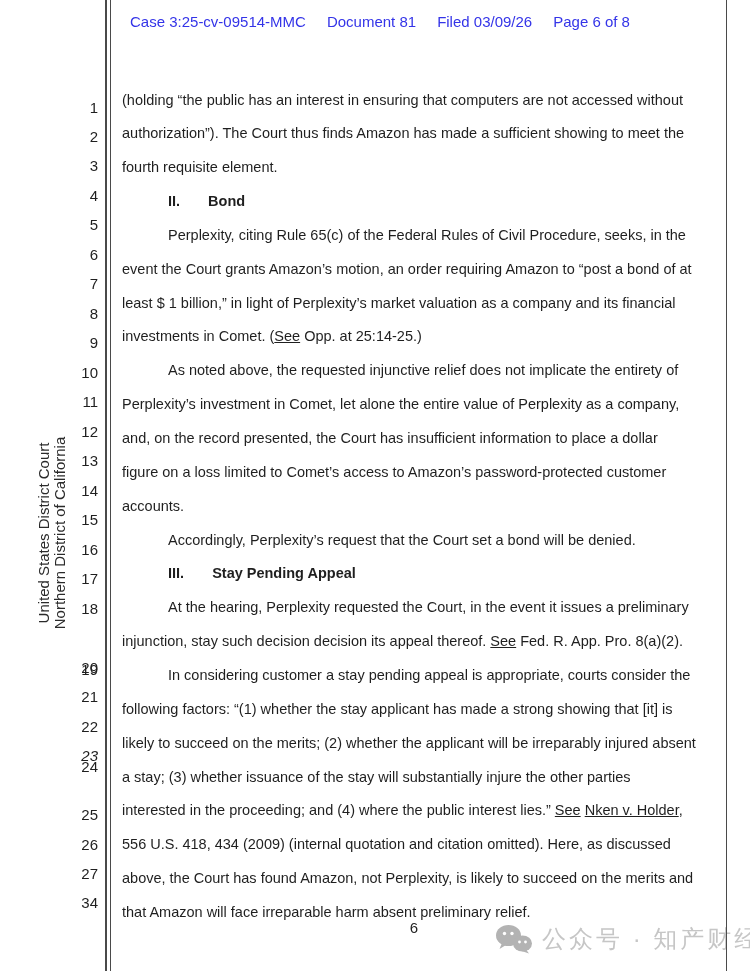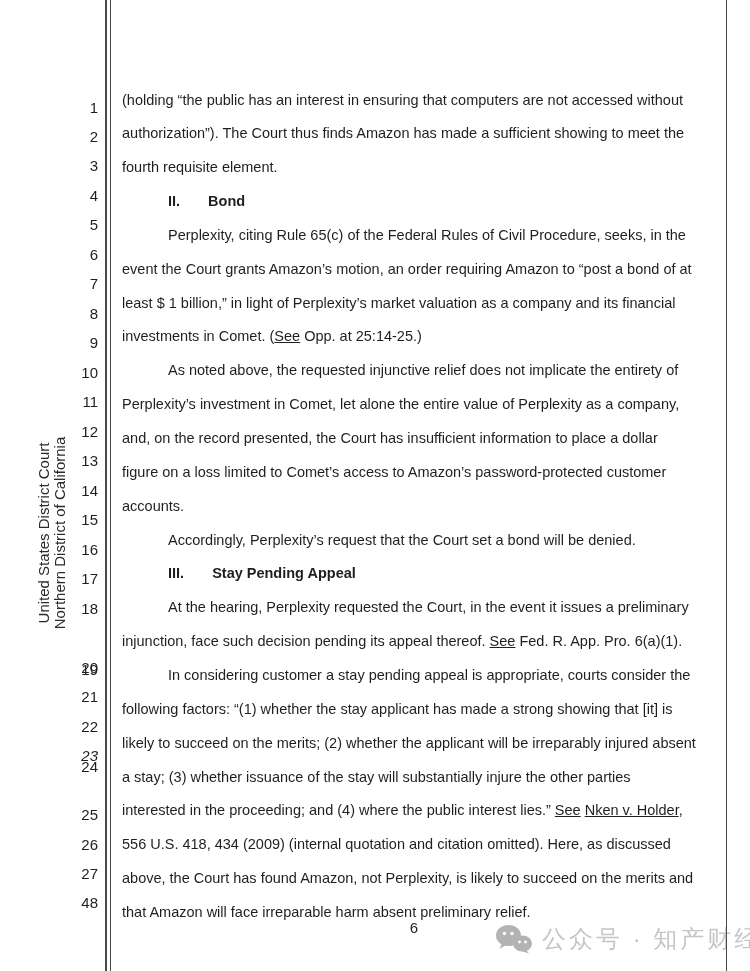--- a/index.html
+++ b/index.html
@@ -56,20 +56,26 @@
     font-size:24px;letter-spacing:3px;color:var(--wm-color);white-space:nowrap;
     font-family:"Liberation Sans",sans-serif;
   }
   .watermark svg{display:block;}
 </style>
 </head>
 <body>
 
 <div class="page">
 
+  <div class="pacer-header">
+    <span>Case 3:25-cv-09514-MMC</span>
+    <span>Document 81</span>
+    <span>Filed 03/09/26</span>
+    <span>Page 6 of 8</span>
+  </div>
 
   <div class="rule outer"></div>
   <div class="rule inner"></div>
 
   <div class="court-vertical">
     <div>United States District Court</div>
     <div>Northern District of California</div>
   </div>
 
   <div id="gutter">
@@ -93,41 +99,41 @@
       <div class="gutter-num" style="top: 600.66px;">18</div>
       <div class="gutter-num" style="top: 630.14px; margin-top: 32px;">19</div>
       <div class="gutter-num" style="top: 659.62px;">20</div>
       <div class="gutter-num" style="top: 689.1px;">21</div>
       <div class="gutter-num" style="top: 718.58px;">22</div>
       <div class="gutter-num" style="top: 748.06px; font-style: italic;">23</div>
       <div class="gutter-num" style="top: 744px; margin-top: 15px;">24</div>
       <div class="gutter-num" style="top: 807.02px;">25</div>
       <div class="gutter-num" style="top: 836.5px;">26</div>
       <div class="gutter-num" style="top: 865.98px;">27</div>
-      <div class="gutter-num" style="top: 895.46px;">48</div>
+      <div class="gutter-num" style="top: 895.46px;">34</div>
     </div>
 
   <div id="body-text">
       <div class="dline" style="top: 89.5px;"><span>(holding “the public has an interest in ensuring that computers are not accessed without</span></div>
       <div class="dline" style="top: 123.35px;"><span>authorization”). The Court thus finds Amazon has made a sufficient showing to meet the</span></div>
       <div class="dline" style="top: 157.2px;"><span>fourth requisite element.</span></div>
       <div class="dline indent heading" style="top: 191.05px;"><span>II.</span><span class="gap">Bond</span></div>
       <div class="dline indent" style="top: 224.9px;"><span>Perplexity, citing Rule 65(c) of the Federal Rules of Civil Procedure, seeks, in the</span></div>
       <div class="dline" style="top: 258.75px;"><span>event the Court grants Amazon’s motion, an order requiring Amazon to “post a bond of at</span></div>
       <div class="dline" style="top: 292.6px;"><span>least $ 1 billion,” in light of Perplexity’s market valuation as a company and its financial</span></div>
       <div class="dline" style="top: 326.45px; text-align: center;"><span>investments in Comet. (</span><span class="u">See</span><span> Opp. at 25:14-25.)</span></div>
       <div class="dline indent" style="top: 360.3px;"><span>As noted above, the requested injunctive relief does not implicate the entirety of</span></div>
       <div class="dline" style="top: 394.15px;"><span>Perplexity’s investment in Comet, let alone the entire value of Perplexity as a company,</span></div>
       <div class="dline" style="top: 428px;"><span>and, on the record presented, the Court has insufficient information to place a dollar</span></div>
       <div class="dline" style="top: 461.85px;"><span>figure on a loss limited to Comet’s access to Amazon’s password-protected customer</span></div>
       <div class="dline" style="top: 495.7px;"><span>accounts.</span></div>
       <div class="dline indent" style="top: 529.55px;"><span>Accordingly, Perplexity’s request that the Court set a bond will be denied.</span></div>
       <div class="dline indent heading" style="top: 563.4px;"><span>III.</span><span class="gap">Stay Pending Appeal</span></div>
       <div class="dline indent" style="top: 597.25px;"><span>At the hearing, Perplexity requested the Court, in the event it issues a preliminary</span></div>
-      <div class="dline" style="top: 631.1px;"><span>injunction, face such decision pending its appeal thereof. </span><span class="u">See</span><span> Fed. R. App. Pro. 6(a)(1).</span></div>
+      <div class="dline" style="top: 631.1px;"><span>injunction, stay such decision decision its appeal thereof. </span><span class="u">See</span><span> Fed. R. App. Pro. 8(a)(2).</span></div>
       <div class="dline indent" style="top: 664.95px;"><span>In considering customer a stay pending appeal is appropriate, courts consider the</span></div>
       <div class="dline" style="top: 698.8px;"><span>following factors: “(1) whether the stay applicant has made a strong showing that [it] is</span></div>
       <div class="dline" style="top: 732.65px;"><span>likely to succeed on the merits; (2) whether the applicant will be irreparably injured absent</span></div>
       <div class="dline" style="top: 766.5px;"><span>a stay; (3) whether issuance of the stay will substantially injure the other parties</span></div>
       <div class="dline" style="top: 800.35px;"><span>interested in the proceeding; and (4) where the public interest lies.” </span><span class="u">See</span><span> </span><span class="u">Nken v. Holder</span><span>,</span></div>
       <div class="dline" style="top: 834.2px;"><span>556 U.S. 418, 434 (2009) (internal quotation and citation omitted). Here, as discussed</span></div>
       <div class="dline" style="top: 868.05px;"><span>above, the Court has found Amazon, not Perplexity, is likely to succeed on the merits and</span></div>
       <div class="dline" style="top: 901.9px;"><span>that Amazon will face irreparable harm absent preliminary relief.</span></div>
     </div>
 

